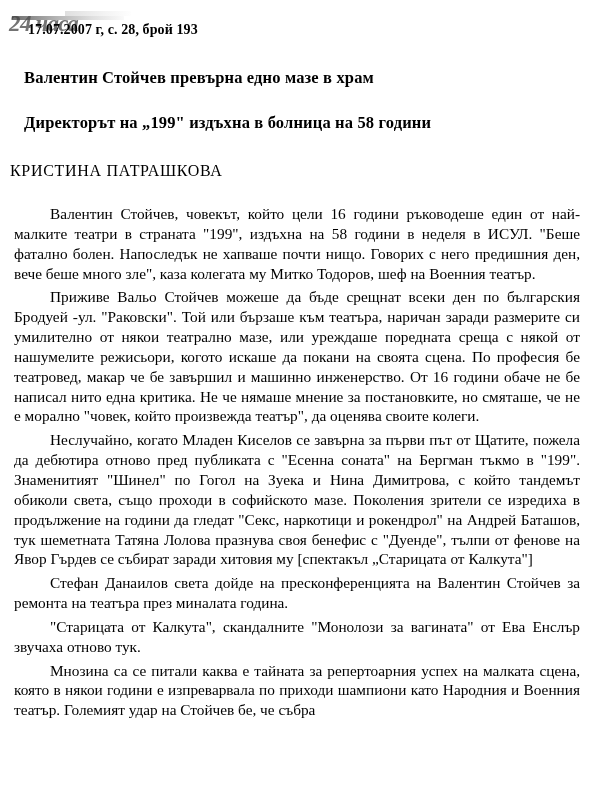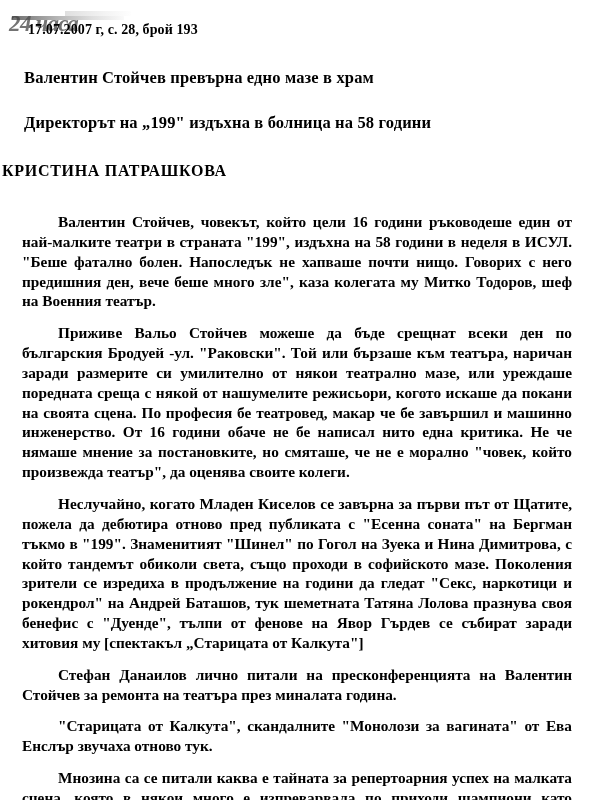--- a/index.html
+++ b/index.html
@@ -94,46 +94,45 @@
     line-height: 20px;
     letter-spacing: 0.15px;
     white-space: nowrap;
   }
   .headline-1 { top: 57px; }
   .headline-2 { top: 99px; }
 
   
   .byline {
     position: absolute;
-    left: 2px;
+    left: 10px;
     top: 161px;
-    font-weight: bold;
+    font-weight: normal;
     font-size: 16px;
     line-height: 20px;
     letter-spacing: 0.7px;
     white-space: nowrap;
   }
 
   
   .article-body {
     position: absolute;
     left: 10px;
     top: 200px;
     width: 574px;
     font-size: 15.3px;
     line-height: 19.85px;
     text-align: justify;
     text-justify: inter-word;
     hyphens: manual;
   }
   .article-body p {
-    margin: 12px;
+    margin: 4px;
     text-indent: 36px;
     text-align: justify;
-    font-weight: bold;
   }
   .article-body p:last-child {
     
   }
 </style>
 </head>
 <body>
 
 <div class="page">
 
@@ -148,18 +147,18 @@
   <h1 class="headline headline-1">Валентин Стойчев превърна едно мазе в храм</h1>
 
   <h2 class="headline headline-2">Директорът на „199" издъхна в болница на 58 години</h2>
 
   <div class="byline">КРИСТИНА ПАТРАШКОВА</div>
 
   <div class="article-body">
     <p>Валентин Стойчев, човекът, който цели 16 години ръководеше един от най-малките театри в страната "199", издъхна на 58 години в неделя в ИСУЛ. "Беше фатално болен. Напоследък не хапваше почти нищо. Говорих с него предишния ден, вече беше много зле", каза колегата му Митко Тодоров, шеф на Военния театър.</p>
     <p>Приживе Вальо Стойчев можеше да бъде срещнат всеки ден по българския Бродуей -ул. "Раковски". Той или бързаше към театъра, наричан заради размерите си умилително от някои театрално мазе, или уреждаше поредната среща с някой от нашумелите режисьори, когото искаше да покани на своята сцена. По професия бе театровед, макар че бе завършил и машинно инженерство. От 16 години обаче не бе написал нито една критика. Не че нямаше мнение за постановките, но смяташе, че не е морално "човек, който произвежда театър", да оценява своите колеги.</p>
     <p>Неслучайно, когато Младен Киселов се завърна за първи път от Щатите, пожела да дебютира отново пред публиката с "Есенна соната" на Бергман тъкмо в "199". Знаменитият "Шинел" по Гогол на Зуека и Нина Димитрова, с който тандемът обиколи света, също проходи в софийското мазе. Поколения зрители се изредиха в продължение на години да гледат "Секс, наркотици и рокендрол" на Андрей Баташов, тук шеметната Татяна Лолова празнува своя бенефис с "Дуенде", тълпи от фенове на Явор Гърдев се събират заради хитовия му [спектакъл „Старицата от Калкута"]</p>
-    <p>Стефан Данаилов лично питали на пресконференцията на Валентин Стойчев за ремонта на театъра през миналата година.</p>
+    <p>Стефан Данаилов света дойде на пресконференцията на Валентин Стойчев за ремонта на театъра през миналата година.</p>
     <p>"Старицата от Калкута", скандалните "Монолози за вагината" от Ева Енслър звучаха отново тук.</p>
-    <p>Мнозина са се питали каква е тайната за репертоарния успех на малката сцена, която в някои много е изпреварвала по приходи шампиони като Народния и Военния театър. Големият удар на Стойчев бе, че събра</p>
+    <p>Мнозина са се питали каква е тайната за репертоарния успех на малката сцена, която в някои години е изпреварвала по приходи шампиони като Народния и Военния театър. Големият удар на Стойчев бе, че събра</p>
   </div>
 
 </div>
 
 </body></html>

